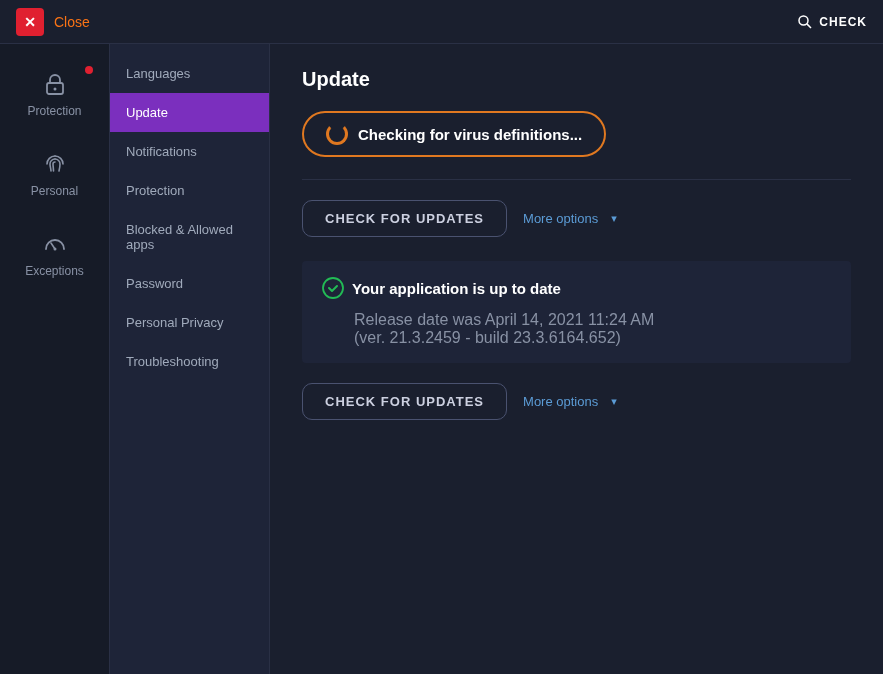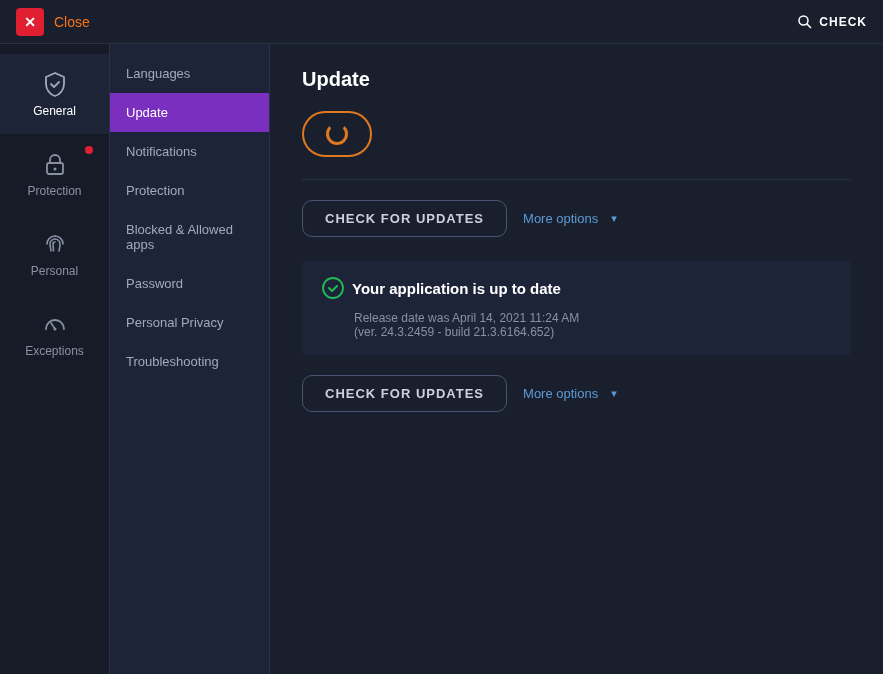--- a/index.html
+++ b/index.html
@@ -225,21 +225,21 @@
       width: 22px;
       height: 22px;
       flex-shrink: 0;
     }
     .status-title {
       font-size: 15px;
       font-weight: 700;
       color: #fff;
     }
     .status-sub {
-      font-size: 12px;
+      font-size: 16px;
       color: #8891a4;
       margin-left: 32px;
     }
   </style>
 </head>
 <body>
 
 <div class="title-bar">
   <div class="title-bar-left">
     <div class="close-btn">✕</div>
@@ -251,27 +251,20 @@
       <line x1="9.9" y1="9.9" x2="14" y2="14" stroke="white" stroke-width="1.5"></line>
     </svg>
     <span>CHECK</span>
   </div>
 </div>
 
 <div class="main-layout">
 
   <div class="sidebar-primary">
 
-    <div class="nav-item active">
-      <svg viewBox="0 0 28 28" fill="none">
-        <path d="M14 3L5 7v7c0 5.5 3.8 10.7 9 12 5.2-1.3 9-6.5 9-12V7L14 3z" stroke="#a0aabb" stroke-width="1.8" fill="none"></path>
-        <path d="M10 14l3 3 5-5" stroke="#a0aabb" stroke-width="1.8" stroke-linecap="round" stroke-linejoin="round"></path>
-      </svg>
-      <span>General</span>
-    </div>
 
     <div class="nav-item" style="position:relative;">
       <svg viewBox="0 0 28 28" fill="none">
         <rect x="6" y="13" width="16" height="11" rx="2" stroke="#8891a4" stroke-width="1.8"></rect>
         <path d="M9 13v-3a5 5 0 0110 0v3" stroke="#8891a4" stroke-width="1.8"></path>
         <circle cx="14" cy="19" r="1.5" fill="#8891a4"></circle>
       </svg>
       <span>Protection</span>
       <span class="nav-badge"></span>
     </div>
@@ -308,20 +301,21 @@
     <div class="sub-nav-item">Personal Privacy</div>
     <div class="sub-nav-item">Troubleshooting</div>
   </div>
 
   <div class="main-content">
     <div class="page-title">Update</div>
 
     
     <div class="checking-banner">
       <div class="spinner"></div>
+      <span class="checking-text">Checking for virus definitions...</span>
     </div>
 
     <hr class="divider">
 
     
     <div class="action-row">
       <button class="check-btn">CHECK FOR UPDATES</button>
       <button class="more-options-btn">
         <span>More options</span>
         <span class="chevron">▾</span>
@@ -332,21 +326,21 @@
     <div class="status-card">
       <div class="status-header">
         <svg class="check-circle" viewBox="0 0 22 22" fill="none">
           <circle cx="11" cy="11" r="10" stroke="#22bb55" stroke-width="1.8"></circle>
           <path d="M7 11l3 3 5-5" stroke="#22bb55" stroke-width="2" stroke-linecap="round" stroke-linejoin="round"></path>
         </svg>
         <span class="status-title">Your application is up to date</span>
       </div>
       <div class="status-sub">
         <span>Release date was April 14, 2021 11:24 AM</span><br>
-        <span>(ver. 24.3.2459 - build 21.3.6164.652)</span>
+        <span>(ver. 21.3.2459 - build 23.3.6164.652)</span>
       </div>
     </div>
 
     
     <div class="action-row">
       <button class="check-btn">CHECK FOR UPDATES</button>
       <button class="more-options-btn">
         <span>More options</span>
         <span class="chevron">▾</span>
       </button>

